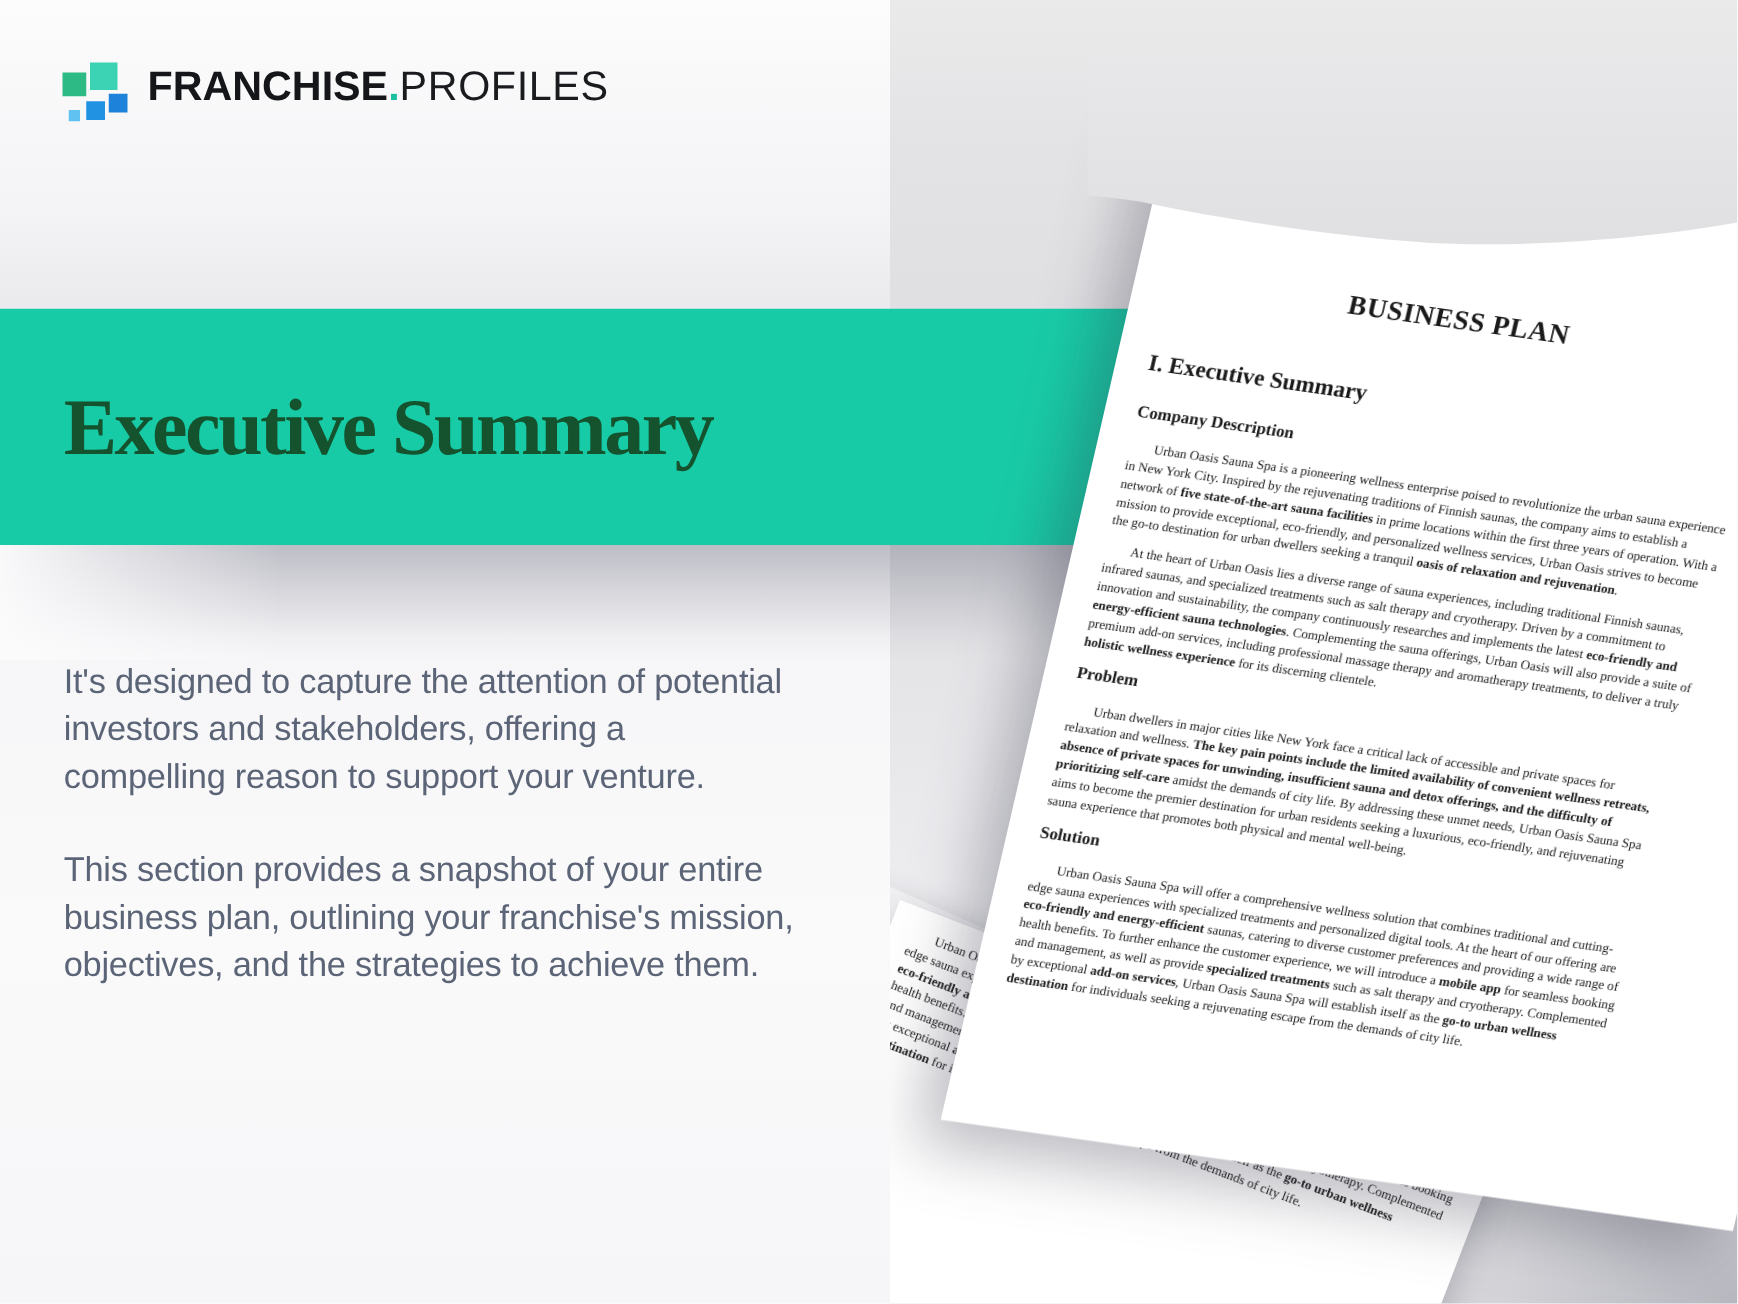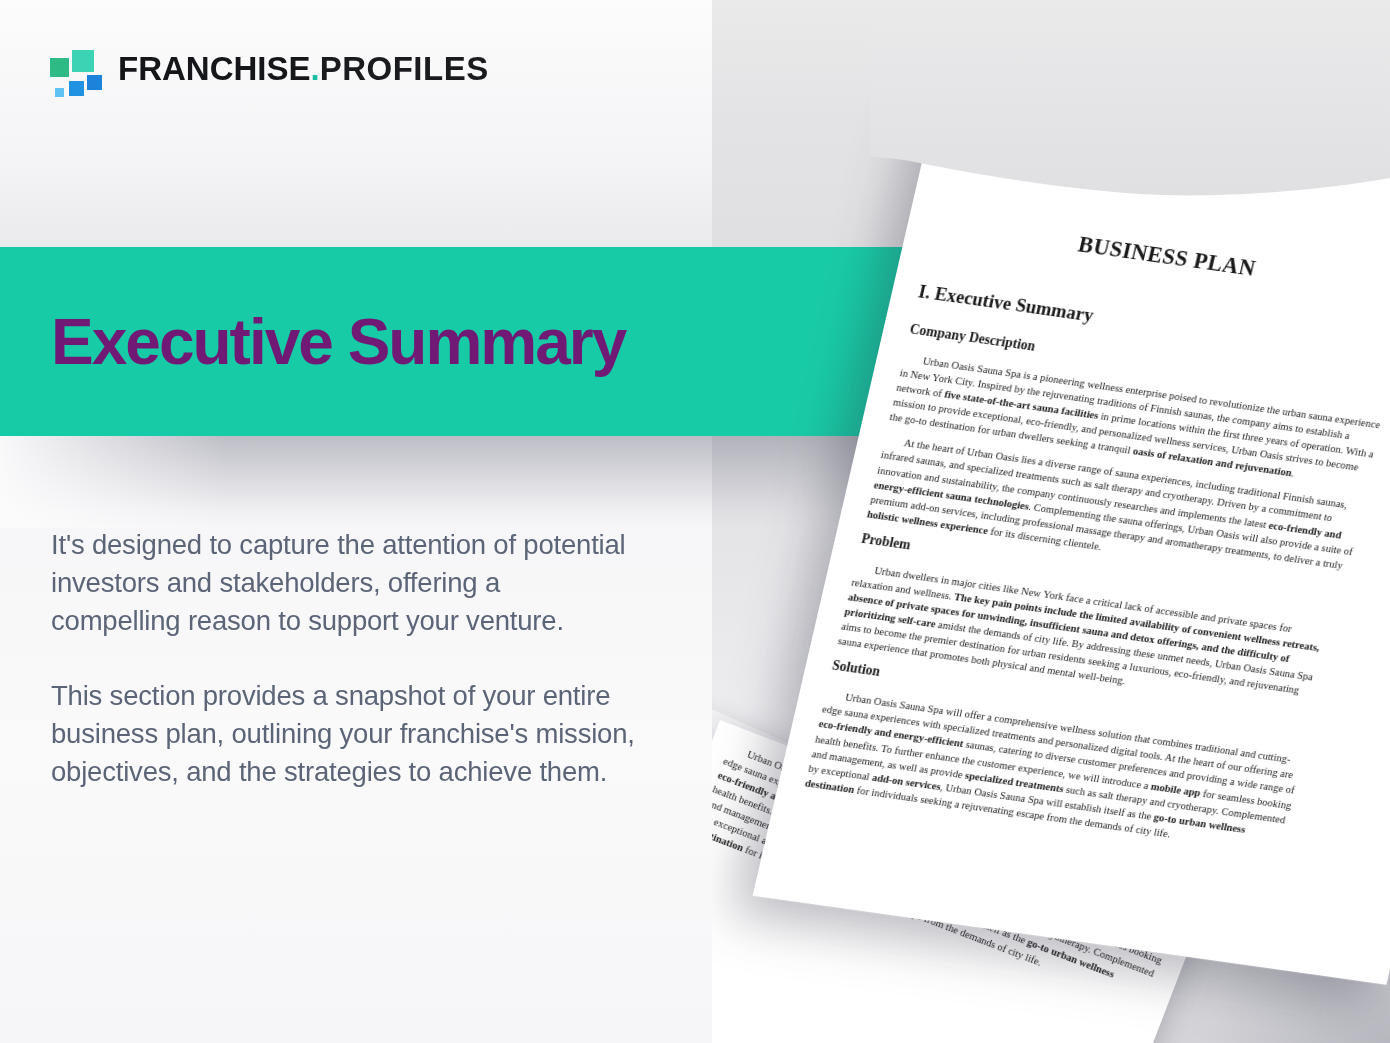--- a/index.html
+++ b/index.html
@@ -20,42 +20,42 @@
       radial-gradient(ellipse 45% 30% at 100% 100%, rgba(110,110,130,0.30), rgba(110,110,130,0) 70%),
       radial-gradient(ellipse 50% 25% at 96% 2%, rgba(255,255,255,0.5), rgba(255,255,255,0) 60%);
   }
   
   .title-band{
     position:absolute;left:0;top:247px;width:940px;height:189px;z-index:2;
     background:#18cba7;display:flex;align-items:center;
   }
   .title-band h1{
     margin:0;padding-left:51px;
-    font-size:64px;font-weight:800;letter-spacing:-2px;color:#701a75;
-    font-family:Liberation Sans, sans-serif;
+    font-size:64px;font-weight:800;letter-spacing:-2px;color:#14532d;
+    font-family:Liberation Serif, serif;
   }
   .band-shadow{
     position:absolute;left:0;top:436px;width:940px;height:92px;z-index:2;pointer-events:none;
     background:
       linear-gradient(90deg, rgba(252,252,253,0.95), rgba(252,252,253,0) 24%),
       linear-gradient(180deg, rgba(112,112,130,0.42), rgba(112,112,130,0.05) 80%, rgba(112,112,130,0) 100%);
   }
   
   .brand{position:absolute;left:50px;top:40px;display:flex;align-items:center;gap:14px;z-index:2;}
   .brand-icon{position:relative;width:54px;height:58px;}
   .brand-icon span{position:absolute;display:block;}
   .sq-green {left:0;  top:18px;width:19px;height:19px;background:#2eba85;}
   .sq-teal  {left:22px;top:10px;width:22px;height:22px;background:#3bd3b4;}
   .sq-blue-r{left:37px;top:35px;width:15px;height:15px;background:#1d82da;}
   .sq-blue-m{left:19px;top:41px;width:15px;height:15px;background:#2191e2;}
   .sq-blue-s{left:5px; top:48px;width:9px; height:9px; background:#5fc2f1;}
   .brand-text{font-size:33px;letter-spacing:0;color:#141619;white-space:nowrap;}
   .brand-text .w1{font-weight:700;margin-top:21px;}
   .brand-text .dot{font-weight:700;color:#19bfa0;}
-  .brand-text .w2{font-weight:700;letter-spacing:0.5px;color:#191b1e;}
+  .brand-text .w2{font-weight:400;letter-spacing:0.5px;color:#191b1e;}
   
   .intro{position:absolute;left:51px;top:526px;width:585px;z-index:2;}
   .intro p{
     margin:0 0 37px 0;font-size:27.5px;line-height:38px;color:#5c6577;
     letter-spacing:-0.2px;
   }
   
   .sheets{position:absolute;left:712px;top:0;width:678px;height:1043px;z-index:3;overflow:hidden;}
   .sheet{position:absolute;background:#ffffff;transform-origin:0 0;}
   .sheet3{

